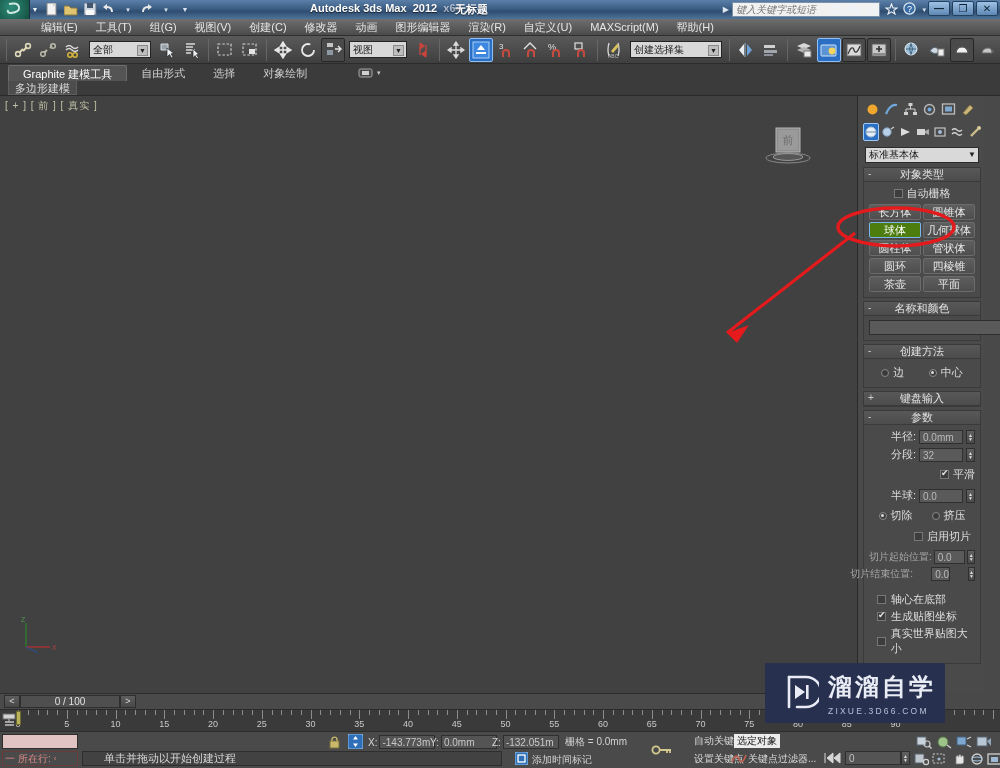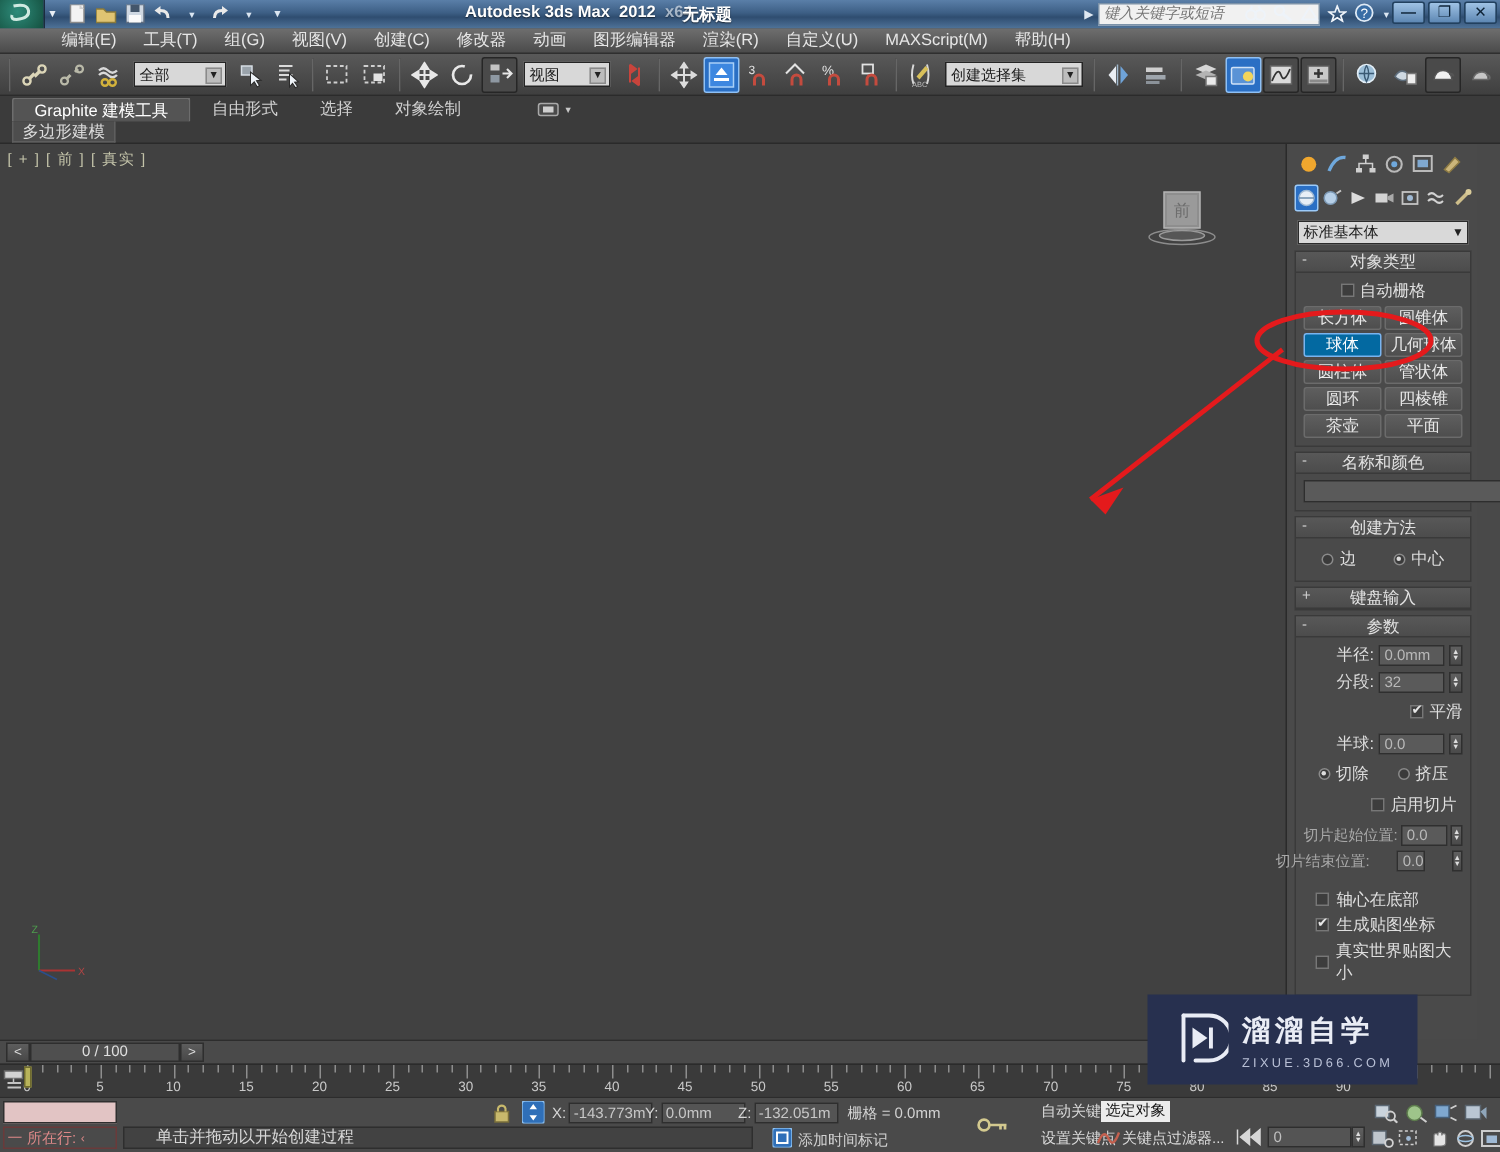--- a/index.html
+++ b/index.html
@@ -163,21 +163,21 @@
     font-size:11px; color:#e2e2e2; position: relative;
   }
   .ro-head .pm { position:absolute; left:4px; top:0; font-size:10px; color:#cfcfcf; }
   .ro-body { padding: 4px 5px 5px 5px; }
   .objgrid { display:grid; grid-template-columns: 1fr 1fr; gap:2px; }
   .objbtn {
     height: 16px; background: linear-gradient(180deg,#5e5e5e,#4e4e4e);
     border:1px solid #6b6b6b; border-radius:2px;
     font-size:11px; color:#e8e8e8; text-align:center; line-height:14px;
   }
-  .objbtn.sel { background:#0369a1; border-color:#79b4ef; color:#ffffff; }
+  .objbtn.sel { background:#4d7c0f; border-color:#79b4ef; color:#ffffff; }
   .chkrow { display:flex; align-items:center; gap:4px; justify-content:center; font-size:11px; color:#dedede; margin-bottom:3px;}
   .chk {
     width:9px; height:9px; background:#3d3d3d; border:1px solid #777; display:inline-block;
     position:relative;
   }
   .chk.on::after {
     content:"✔"; position:absolute; left:0px; top:-3px; font-size:9px; color:#e6e6e6;
   }
   .radio {
     width:8px;height:8px;border-radius:50%;background:#3a3a3a;border:1px solid #8a8a8a;display:inline-block;position:relative;
@@ -240,21 +240,21 @@
      font-size:10px; text-align:center; line-height:13px; overflow:hidden;}
   .sb-keyfilter { position:absolute; left:748px; top:20px; font-size:10px; color:#dadada; }
   .sb-frame { position:absolute; left:845px; top:19px; width:56px; height:14px; background:#545454;border:1px solid #2e2e2e;
      color:#c0c0c0;font-size:10px;padding-left:3px;line-height:13px;}
   .navbtn { width:17px;height:16px;display:flex;align-items:center;justify-content:center; }
 
   .wm {
     position:absolute; left:765px; top:663px; width:180px; height:60px;
     background:#27304f; display:flex; align-items:center; gap:9px; padding-left:14px;
   }
-  .wm-text-cn { color:#e9ecf5; font-size:19px; letter-spacing:3px; font-weight:bold; }
+  .wm-text-cn { color:#e9ecf5; font-size:24px; letter-spacing:3px; font-weight:bold; }
   .wm-text-en { color:#b9c0d6; font-size:8.5px; letter-spacing:2.2px; margin-top:3px; }
 </style>
 </head>
 <body>
 
 <div id="app">
 
   <div class="titlebar">
     <div class="tb-logo">
       <svg width="19" height="17" viewBox="0 0 19 17">

